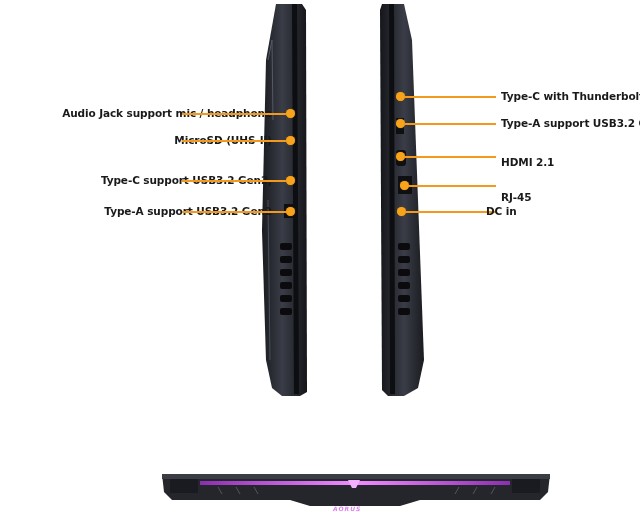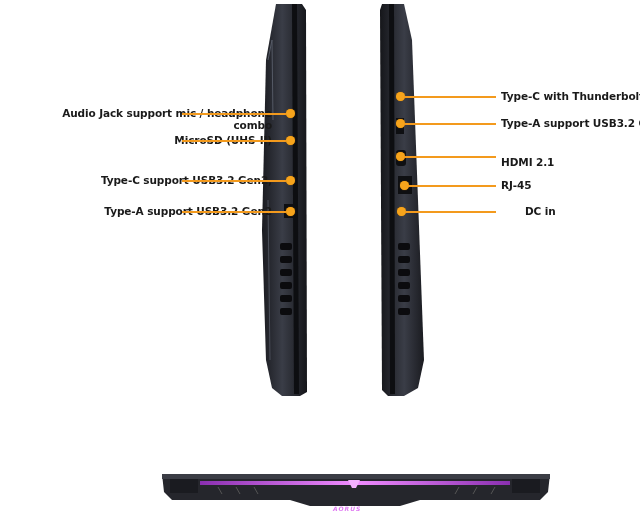--- a/index.html
+++ b/index.html
@@ -81,21 +81,20 @@
       <line x1="491" y1="494" x2="495" y2="487"></line>
     </g>
   </g>
 </svg>
 
 <div style="position:absolute;left:333px;top:505px;font-size:6px;color:#e07cf2;font-style:italic;font-weight:bold;letter-spacing:1px;">AORUS</div>
 
 <div>
   <div class="label left" style="right:368px;top:107px;">
     <div>Audio Jack support mic / headphone</div>
-    <div>combo</div>
   </div>
   <div class="line" style="left:182px;top:113px;width:104px;"></div>
   <div class="dot" style="left:286px;top:109px;"></div>
 
   <div class="label left" style="right:368px;top:134px;">
     <div>MicroSD (UHS-II)</div>
   </div>
   <div class="line" style="left:182px;top:140px;width:104px;"></div>
   <div class="dot" style="left:286px;top:136px;"></div>
 
@@ -120,18 +119,18 @@
   <div class="dot" style="left:396px;top:119px;"></div>
   <div class="line" style="left:404px;top:123px;width:92px;"></div>
   <div class="label right" style="left:501px;top:117px;">Type-A support USB3.2 Gen2</div>
 
   <div class="dot" style="left:396px;top:152px;"></div>
   <div class="line" style="left:404px;top:156px;width:92px;"></div>
   <div class="label right" style="left:501px;top:156px;">HDMI 2.1</div>
 
   <div class="dot" style="left:400px;top:181px;"></div>
   <div class="line" style="left:408px;top:185px;width:88px;"></div>
-  <div class="label right" style="left:501px;top:179px;">RJ-45</div>
+  <div class="label right" style="left:501px;top:191px;">RJ-45</div>
 
   <div class="dot" style="left:397px;top:207px;"></div>
   <div class="line" style="left:405px;top:211px;width:91px;"></div>
-  <div class="label right" style="left:525px;top:205px;">DC in</div>
+  <div class="label right" style="left:486px;top:205px;">DC in</div>
 </div>
 
 </body></html>

